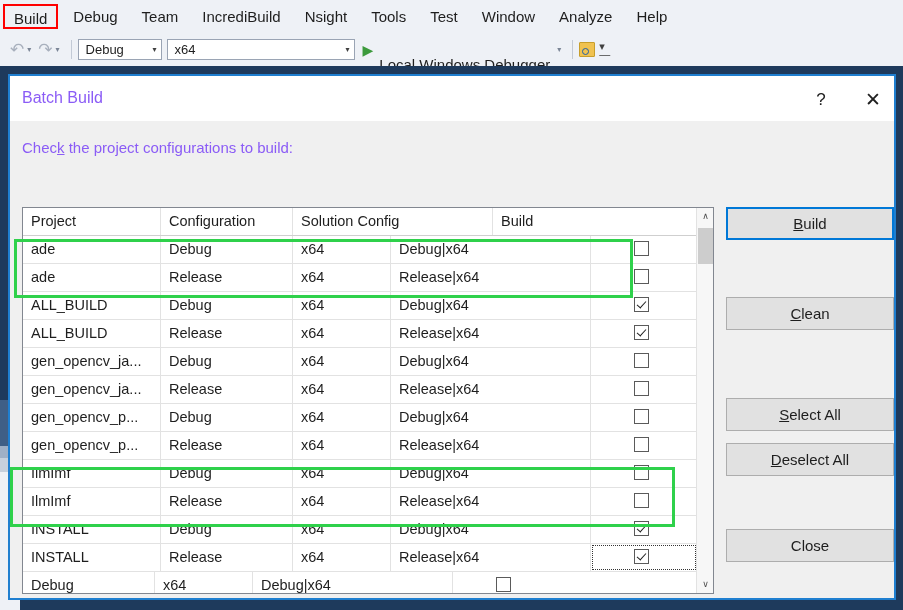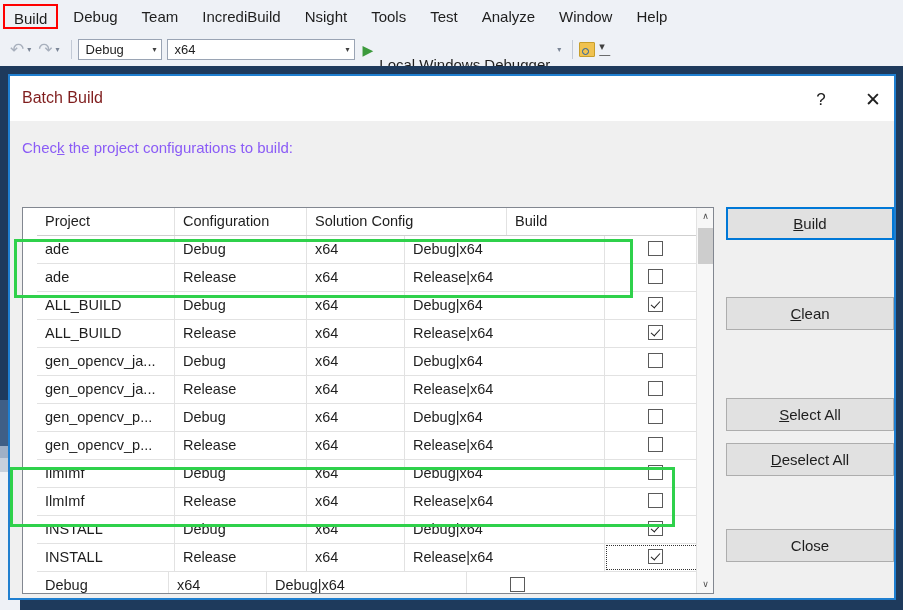--- a/index.html
+++ b/index.html
@@ -75,21 +75,21 @@
   
   .dialog {
     position: absolute; left: 8px; top: 74px; width: 888px; height: 526px;
     background: #f0f0f0; border: 2px solid #1f7fd0; box-sizing: border-box;
   }
   .dlg-title {
     position: absolute; left: 0; top: 0; width: 100%; height: 45px;
     background: #ffffff; box-sizing: border-box;
   }
   .dlg-title-text {
-    position: absolute; left: 12px; top: 13px; font-size: 16px; color: #7f1d1d;
+    position: absolute; left: 12px; top: 13px; font-size: 16px; color: #8b5cf6;
   }
   .dlg-help {
     position: absolute; left: 796px; top: 12px; width: 30px; height: 24px;
     font-size: 17px; color: #202020; text-align: center; line-height: 24px;
   }
   .dlg-close {
     position: absolute; left: 848px; top: 12px; width: 30px; height: 24px;
     font-size: 19px; color: #202020; text-align: center; line-height: 24px; font-weight: 300;
   }
 
@@ -99,21 +99,21 @@
     position: absolute; left: 12px; top: 18px; font-size: 15px; color: #8b5cf6;
   }
   .instruction u { text-decoration: underline; }
 
   
   .grid-wrap {
     position: absolute; left: 12px; top: 86px; width: 692px; height: 387px;
     border: 1px solid #828790; background: #ffffff; box-sizing: border-box;
     overflow: hidden;
   }
-  .grid-table { position: absolute; left: 0; top: 0; width: 674px; margin-left: 14px; }
+  .grid-table { position: absolute; left: 0; top: 0; width: 674px; }
   .grow { display: flex; height: 28px; box-sizing: border-box; border-bottom: 1px solid #e2e2e2; }
   .grow.header { border-bottom: 1px solid #cfcfcf; }
   .gcell {
     font-size: 14.5px; color: #1e1e1e; line-height: 27px; padding-left: 8px;
     box-sizing: border-box; border-right: 1px solid #e2e2e2;
     white-space: nowrap; overflow: hidden;
   }
   .c-proj { width: 138px; }
   .c-conf { width: 132px; }
   .c-plat { width: 98px; }
@@ -178,22 +178,22 @@
 
     <div class="vs-menubar">
       <div class="menu-items" id="menu-items">
           <div class="menu-item highlight">Build</div>
           <div class="menu-item">Debug</div>
           <div class="menu-item">Team</div>
           <div class="menu-item">IncrediBuild</div>
           <div class="menu-item">Nsight</div>
           <div class="menu-item">Tools</div>
           <div class="menu-item">Test</div>
+          <div class="menu-item">Window</div>
           <div class="menu-item">Analyze</div>
-          <div class="menu-item">Window</div>
           <div class="menu-item">Help</div>
         </div>
     </div>
 
     <div class="vs-toolbar">
       <div style="width:8px"></div>
       <span class="tb-icon">↶</span>
       <span class="tb-caret">▾</span>
       <span class="tb-icon">↷</span>
       <span class="tb-caret">▾</span>

